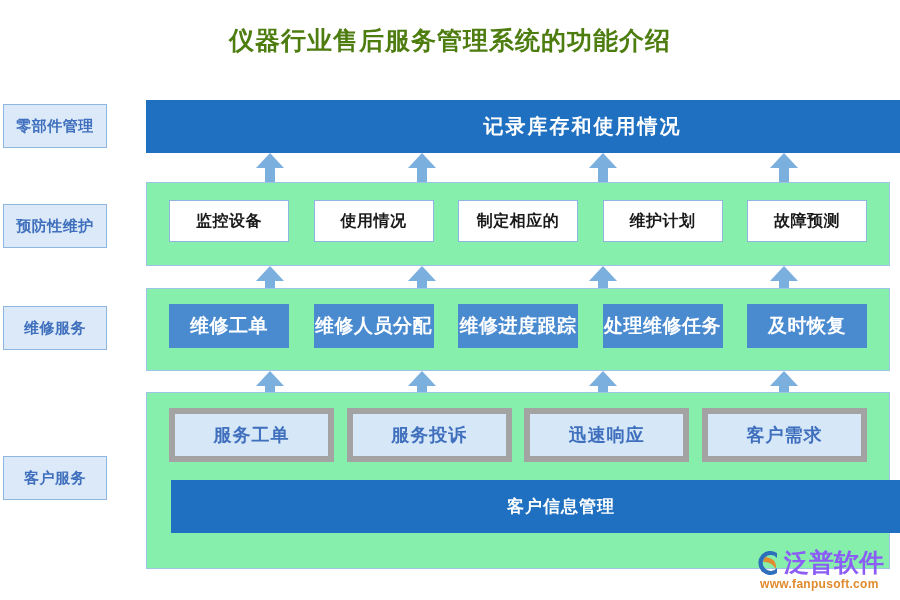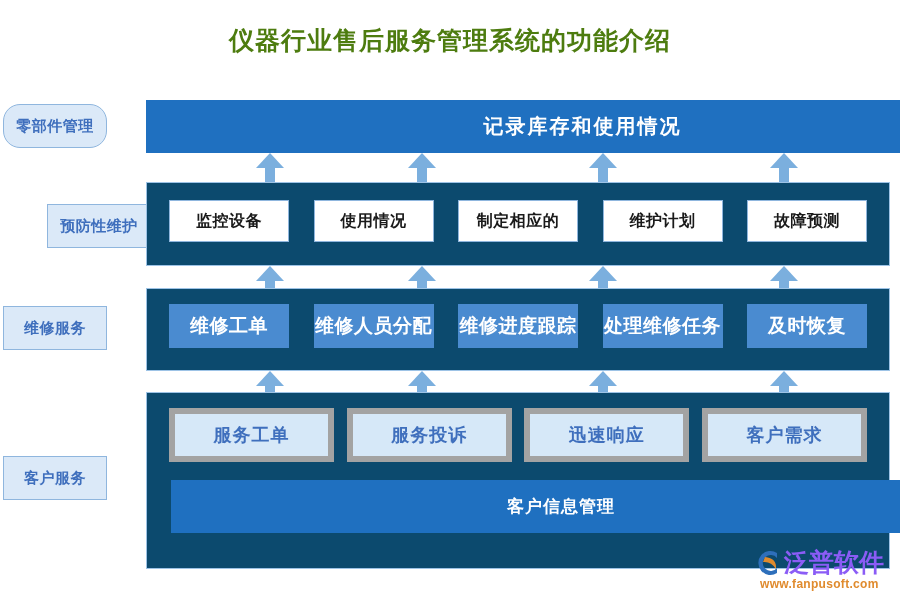--- a/index.html
+++ b/index.html
@@ -47,22 +47,22 @@
     color: #3f6fbd;
     font-family: "Liberation Serif", "DejaVu Serif", serif;
     font-size: 15px;
     font-weight: bold;
     display: flex;
     align-items: center;
     justify-content: center;
     box-sizing: border-box;
     letter-spacing: 0.5px;
   }
-  .cat-chip.c0 { top: 104px; border-radius: 17px; }
-  .cat-chip.c1 { top: 204px; margin-left: 44px; }
+  .cat-chip.c0 { top: 104px; }
+  .cat-chip.c1 { top: 204px; }
   .cat-chip.c2 { top: 306px; }
   .cat-chip.c3 { top: 456px; }
 
   
   .flow {
     position: absolute;
     left: 146px;
     top: 0;
     width: 744px;
     height: 600px;
@@ -84,21 +84,21 @@
     align-items: center;
     justify-content: center;
     letter-spacing: 2px;
   }
 
   
   .row-box {
     position: absolute;
     left: 0;
     width: 744px;
-    background: #0c4a6e;
+    background: #86efac;
     border: 1px solid #9dc3e6;
     box-sizing: border-box;
   }
   .row-box.r1 { top: 182px; height: 84px; }
   .row-box.r2 { top: 288px; height: 83px; }
   .row-box.r3 { top: 392px; height: 177px; }
 
   .cell-strip {
     position: absolute;
     left: 22px;

